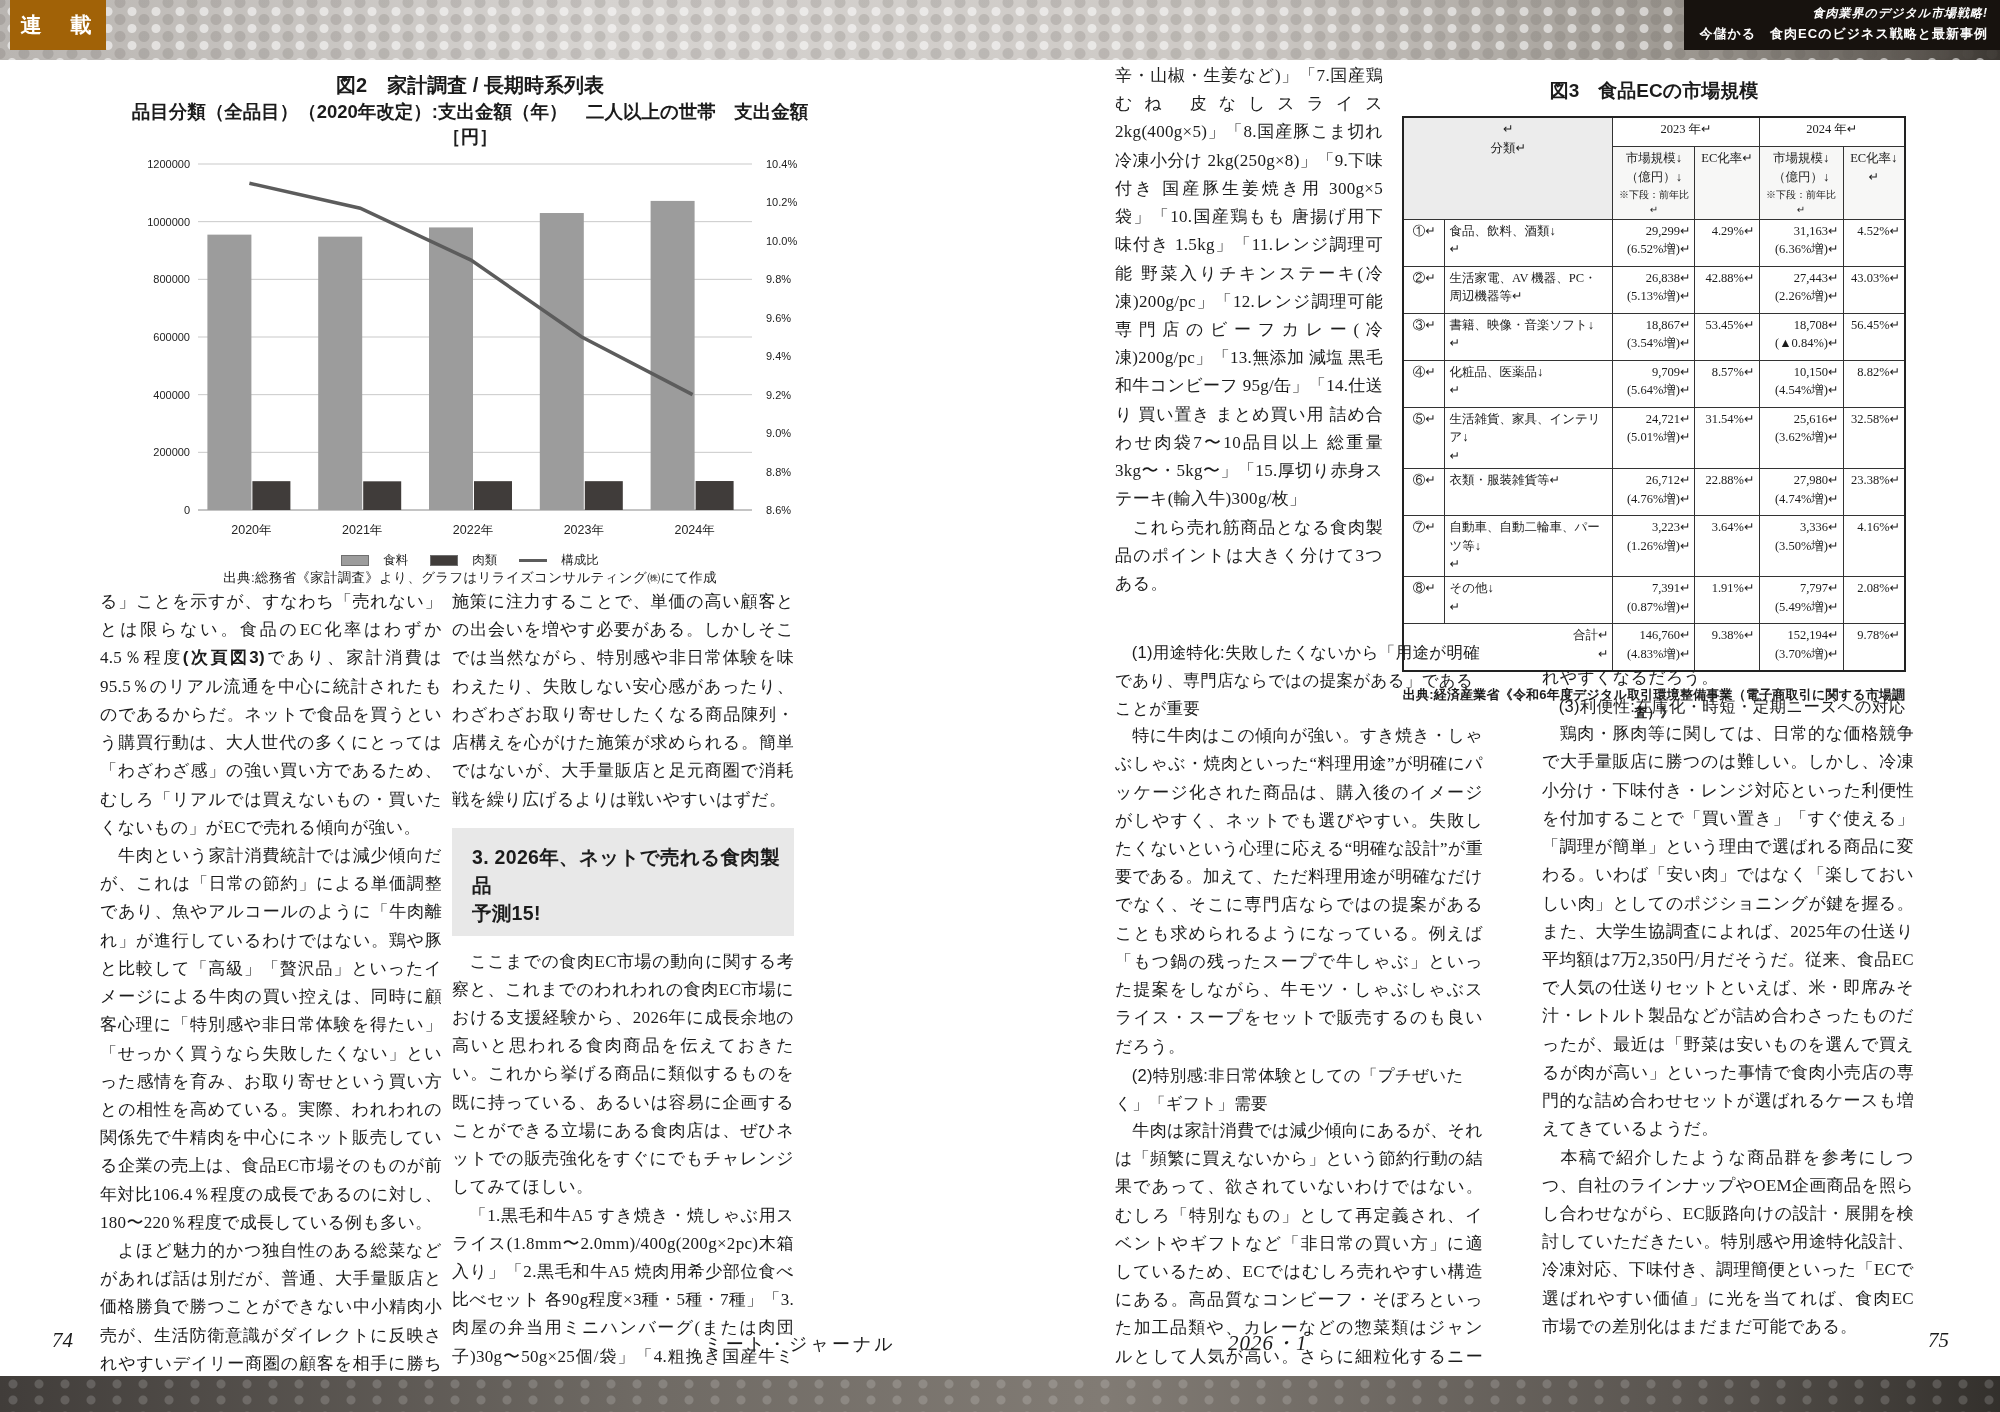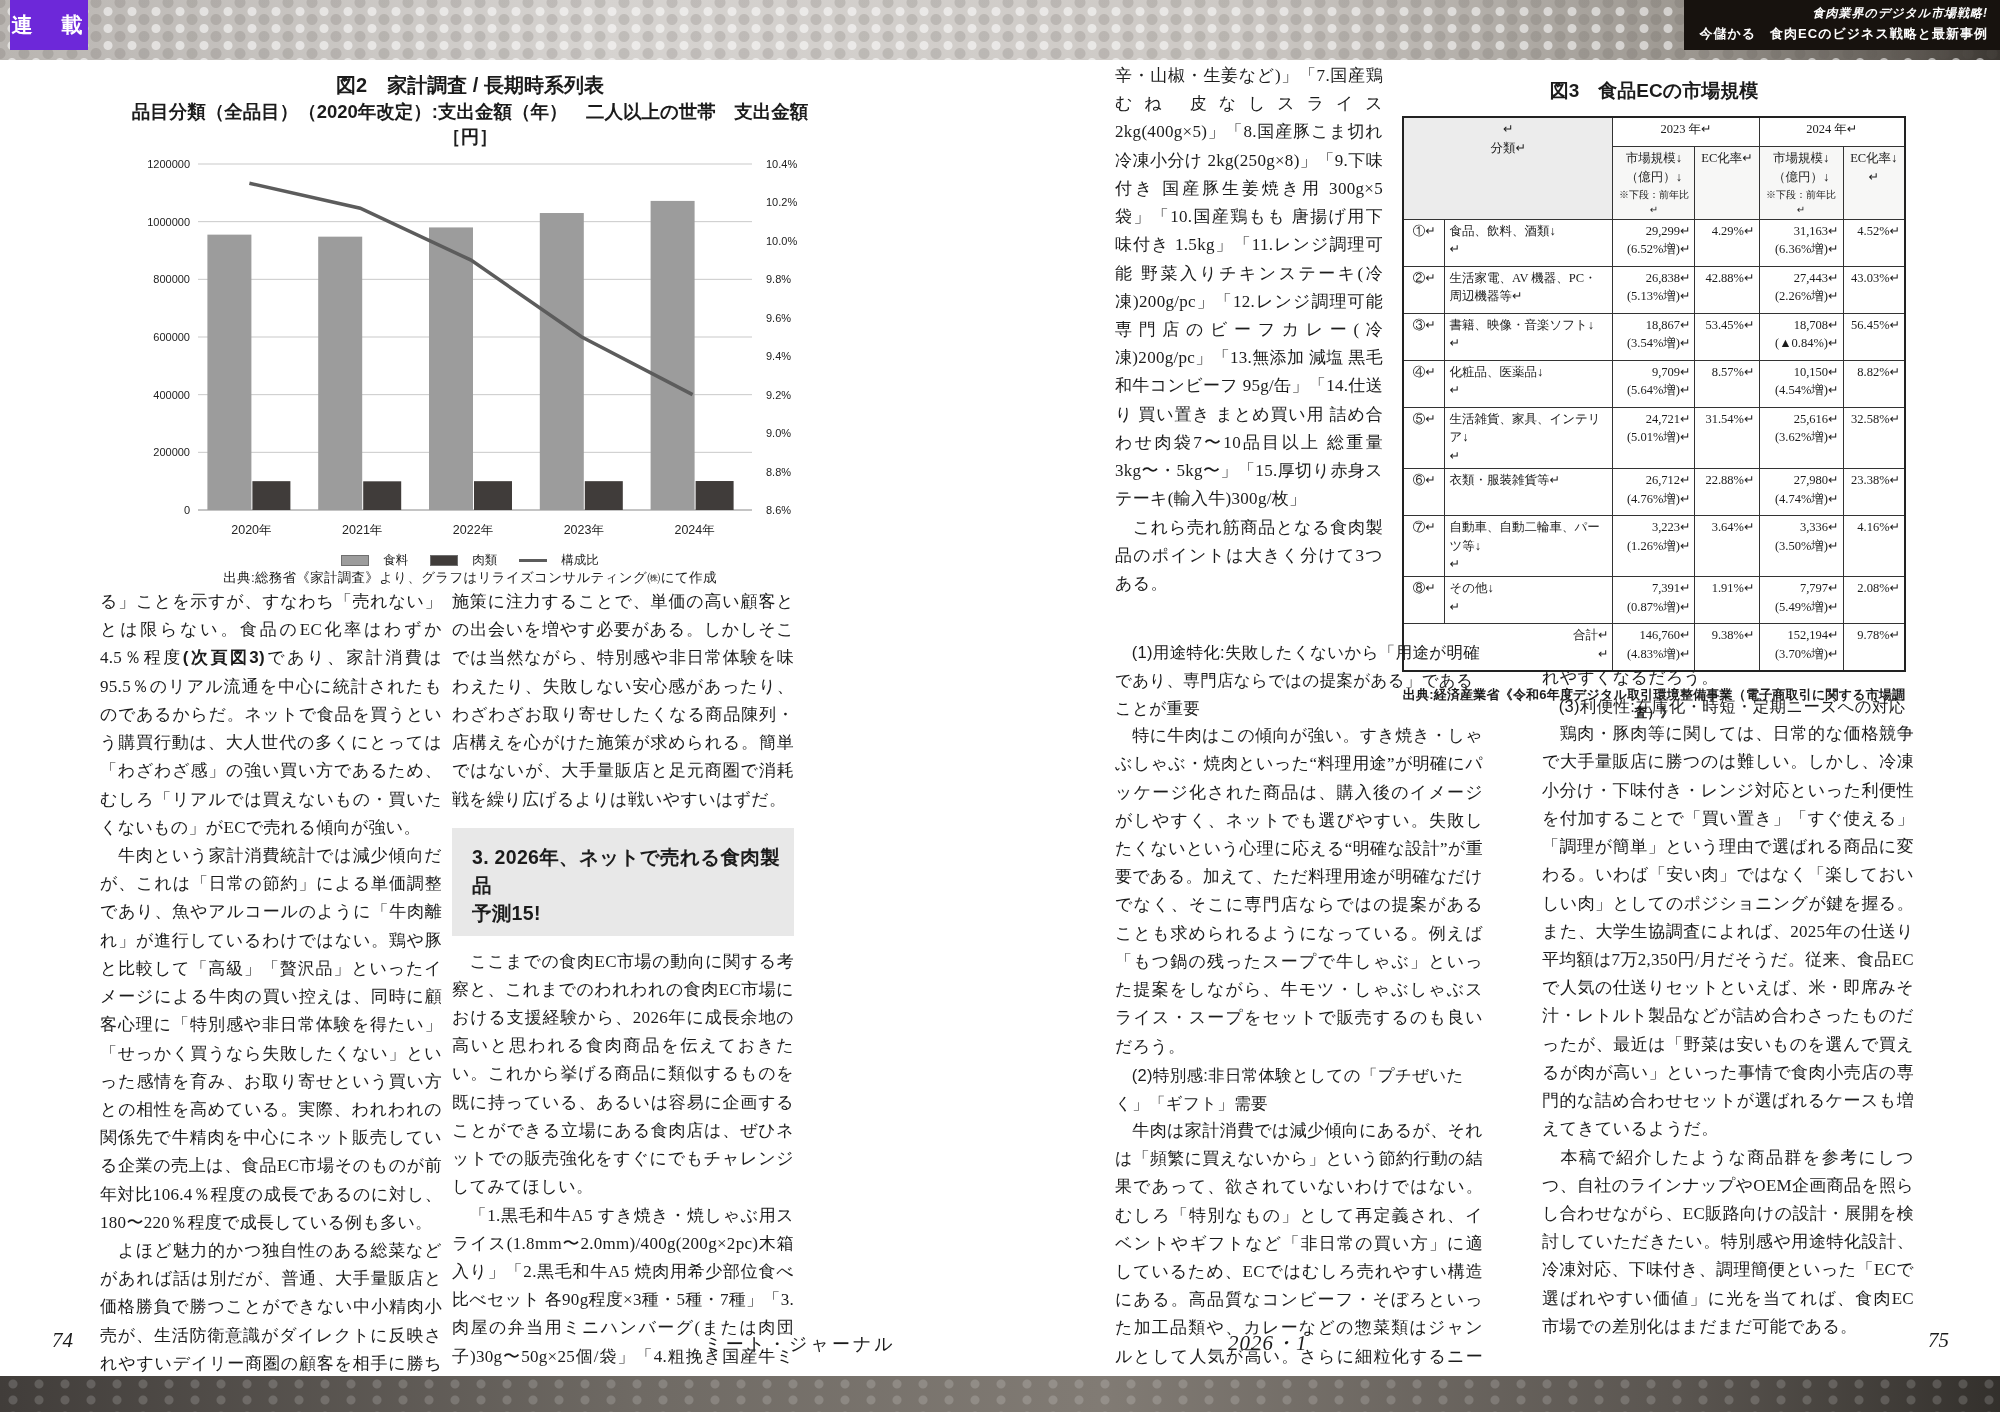--- a/index.html
+++ b/index.html
@@ -14,21 +14,21 @@
       radial-gradient(circle, rgba(90,85,80,.18) 5px, rgba(0,0,0,0) 6px),
       linear-gradient(to right,#b9b5b1,#d6d3d0 30%,#cdc9c5 62%,#9b968f 85%,#5b5650 96%,#3a3631);
     background-size:24px 17px,24px 17px,100% 100%;
     background-position:0 3px,12px 11px,0 0;}
   .banner-bottom{position:absolute;left:0;top:1376px;width:2000px;height:36px;
     background-color:#57524d;
     background-image:
       radial-gradient(circle, rgba(255,255,255,.16) 4px, rgba(255,255,255,0) 5px),
       linear-gradient(to right,#413d3a,#6f6a64 32%,#817b74 55%,#5a5550 84%,#33302c);
     background-size:26px 16px,100% 100%;}
-  .renzai-box{position:absolute;left:10px;top:0;width:78px;height:50px;background:#6d28d9;
+  .renzai-box{position:absolute;left:10px;top:0;width:96px;height:50px;background:#a16207;
     color:#fff;display:flex;align-items:center;justify-content:center;
     font-family:"Liberation Sans",sans-serif;font-weight:bold;font-size:21px;letter-spacing:4px;}
   .banner-right{position:absolute;right:0;top:0;background:#17120e;color:#fff;
     padding:5px 12px 7px 16px;text-align:right;font-family:"Liberation Sans",sans-serif;white-space:nowrap;}
   .banner-right .l1{font-size:12px;font-style:italic;font-weight:bold;letter-spacing:1px;margin-bottom:3px;}
   .banner-right .l2{font-size:13px;font-weight:bold;letter-spacing:1px;}
 
   
   .chart-block{position:absolute;left:118px;top:72px;width:704px;}
   .chart-title1{font-family:"Liberation Sans",sans-serif;font-weight:bold;font-size:20px;text-align:center;line-height:1.3;}

